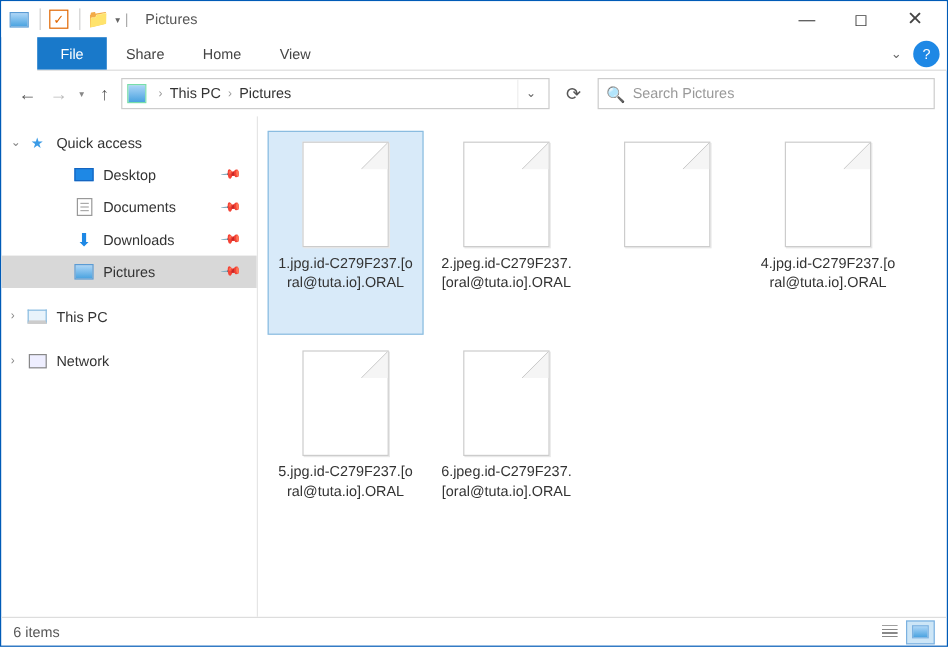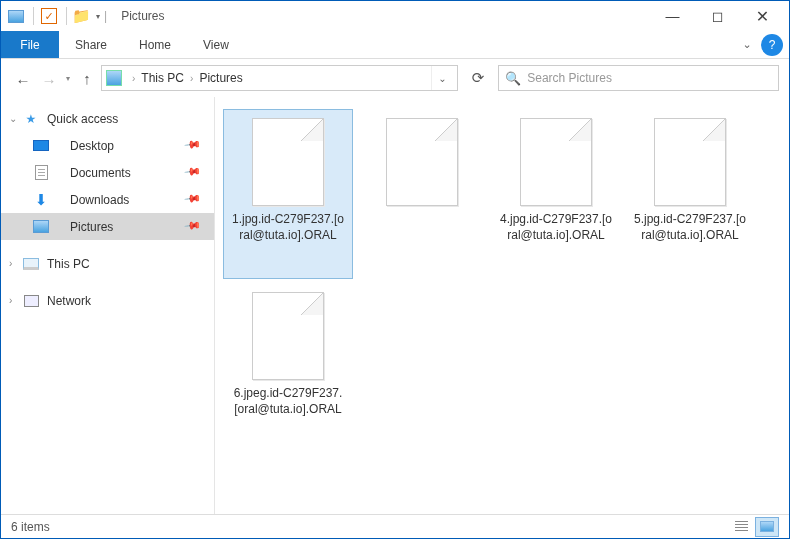--- a/index.html
+++ b/index.html
@@ -10,21 +10,21 @@
   .tb-icon { width: 22px; height: 22px; margin-right: 2px; display: flex; align-items: center; justify-content: center; }
   .tb-check { width: 16px; height: 16px; border: 1px solid #e06600; display: inline-flex; align-items: center; justify-content: center; color: #e06600; font-size: 11px; }
   .tb-sep { width: 1px; height: 18px; background: #d0d0d0; margin: 0 4px; }
   .tb-folder { color: #f7c94f; font-size: 15px; }
   .tb-dd { font-size: 8px; color: #666; margin-left: 1px; }
   .tb-title { margin-left: 10px; color: #555; font-size: 12px; }
   .tb-spacer { flex: 1; }
   .tb-btn { width: 45px; height: 28px; display: flex; align-items: center; justify-content: center; color: #444; font-size: 14px; }
   
   
-  .ribbon { height: 28px; display: flex; align-items: stretch; border-bottom: 1px solid #ddd; background: #fff; }
+  .ribbon { height: 28px; display: flex; align-items: stretch; border-bottom: 1px solid #ddd; background: #fff; margin-left: 30px; }
   .ribbon-file { width: 58px; background: #1979ca; color: #fff; display: flex; align-items: center; justify-content: center; font-size: 12px; }
   .ribbon-tab { padding: 0 16px; display: flex; align-items: center; color: #444; }
   .ribbon-spacer { flex: 1; }
   .ribbon-caret { width: 28px; display: flex; align-items: center; justify-content: center; color: #666; font-size: 11px; }
   .ribbon-help { width: 22px; height: 22px; margin-right: 6px; border-radius: 50%; background: #1e88e5; color: #fff; display: flex; align-items: center; justify-content: center; font-size: 12px; align-self: center; }
   
   
   .navbar { height: 38px; display: flex; align-items: center; padding: 4px 10px; gap: 2px; }
   .nav-btn { width: 24px; height: 24px; display: flex; align-items: center; justify-content: center; color: #555; font-size: 15px; }
   .nav-btn.disabled { color: #bbb; }
@@ -40,21 +40,21 @@
   .search input::placeholder { color: #999; }
   .search-icon { color: #888; margin-right: 6px; font-size: 13px; }
   
   .main { display: flex; height: 417px; }
   
   
   .sidebar { width: 214px; border-right: 1px solid #e5e5e5; padding: 8px 0; overflow: hidden; }
   .side-group { margin-bottom: 10px; }
   .side-item { height: 27px; display: flex; align-items: center; padding-left: 20px; color: #333; position: relative; }
   .side-item.header { padding-left: 22px; }
-  .side-item.sub { padding-left: 32px; gap: 13px; }
+  .side-item.sub { padding-left: 61px; }
   .side-item.active { background: #d8d8d8; }
   .side-caret { position: absolute; left: 8px; font-size: 10px; color: #888; }
   .side-icon { width: 16px; height: 16px; margin-right: 8px; display: inline-flex; align-items: center; justify-content: center; font-size: 12px; }
   .pin { margin-left: auto; margin-right: 14px; color: #888; font-size: 11px; transform: rotate(40deg); }
   .star { color: #3b9be6; }
   .desktop-ic { width: 16px; height: 11px; background: #1e88e5; border: 1px solid #1565c0; }
   .doc-ic { width: 13px; height: 15px; background: #fff; border: 1px solid #999; position: relative; }
   .doc-ic::before { content:""; position:absolute; top:3px; left:2px; right:2px; height:1px; background:#aaa; box-shadow: 0 3px 0 #aaa, 0 6px 0 #aaa; }
   .down-ic { color: #1e88e5; font-size: 15px; }
   .pic-ic { width: 16px; height: 13px; background: linear-gradient(#add6f7, #4aa3e0); border: 1px solid #5a9bd4; }
@@ -186,20 +186,24 @@
     </div>
   </div>
 
   <div class="files">
     <div class="file selected">
       <div class="file-thumb"></div>
       <div class="file-name">1.jpg.id-C279F237.[oral@tuta.io].ORAL</div>
     </div>
     <div class="file">
       <div class="file-thumb"></div>
+      <div class="file-name">2.jpeg.id-C279F237.[oral@tuta.io].ORAL</div>
+    </div>
+    <div class="file">
+      <div class="file-thumb"></div>
     </div>
     <div class="file">
       <div class="file-thumb"></div>
       <div class="file-name">4.jpg.id-C279F237.[oral@tuta.io].ORAL</div>
     </div>
     <div class="file">
       <div class="file-thumb"></div>
       <div class="file-name">5.jpg.id-C279F237.[oral@tuta.io].ORAL</div>
     </div>
     <div class="file">

